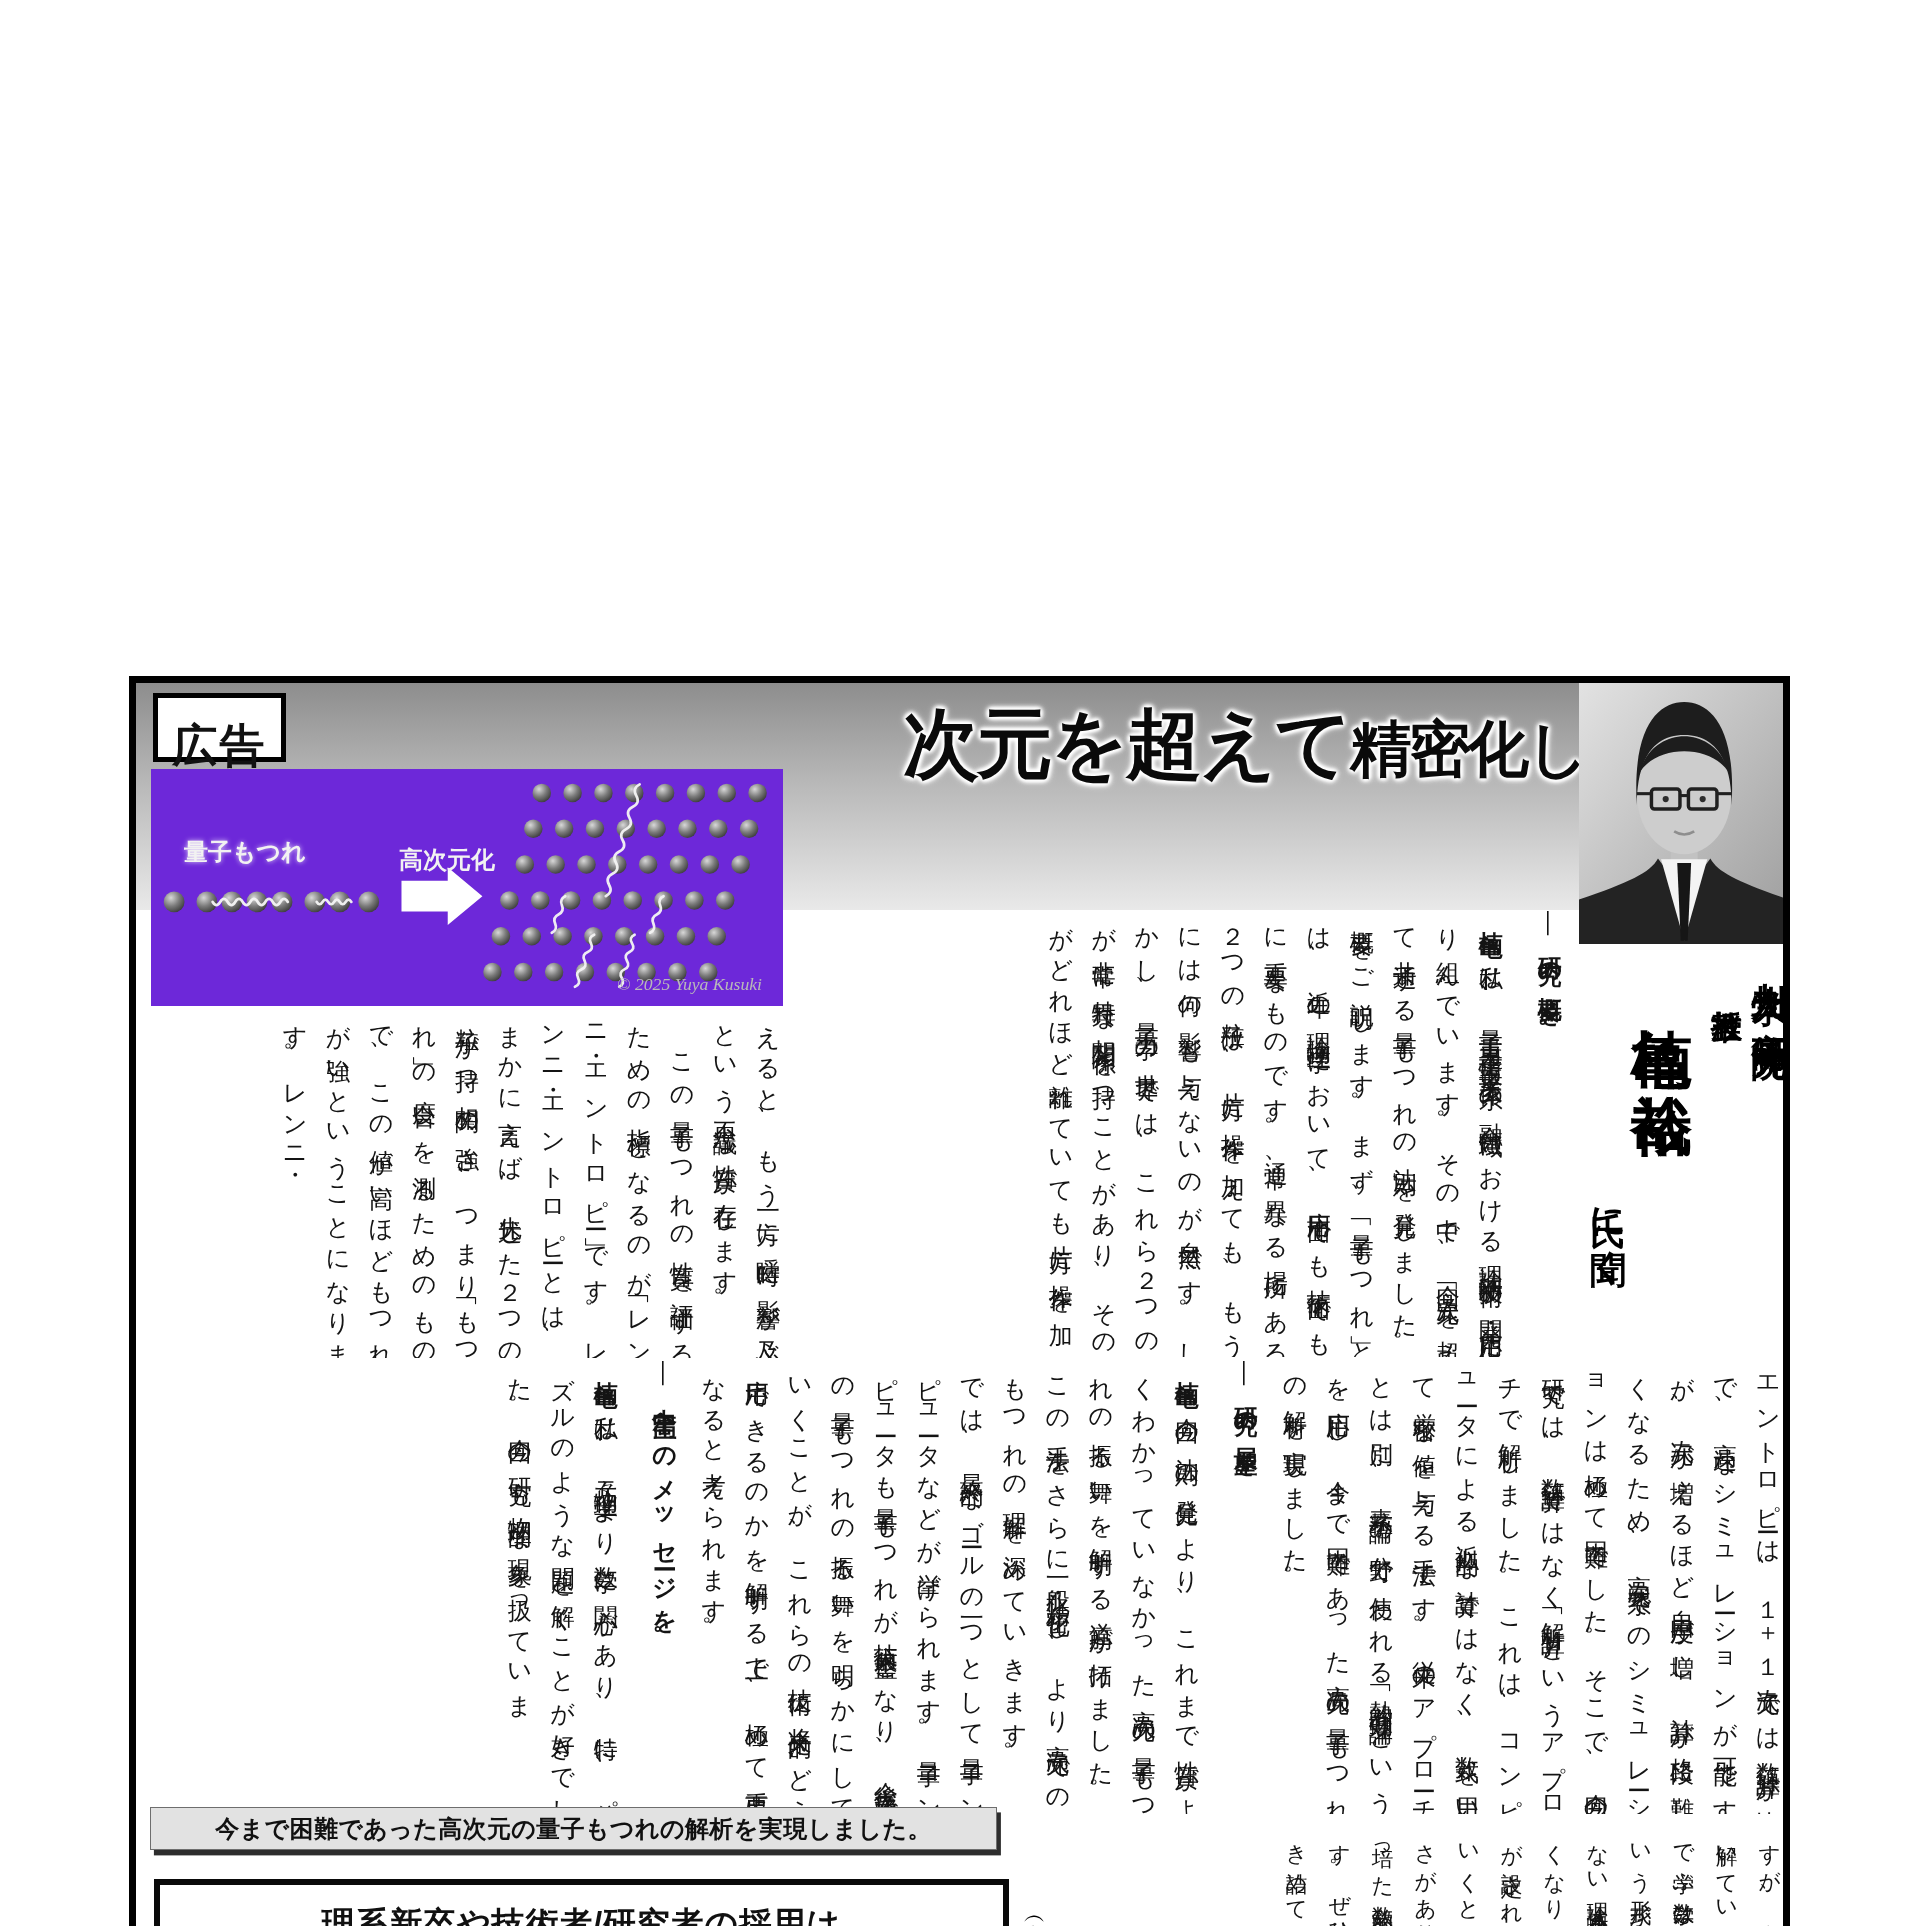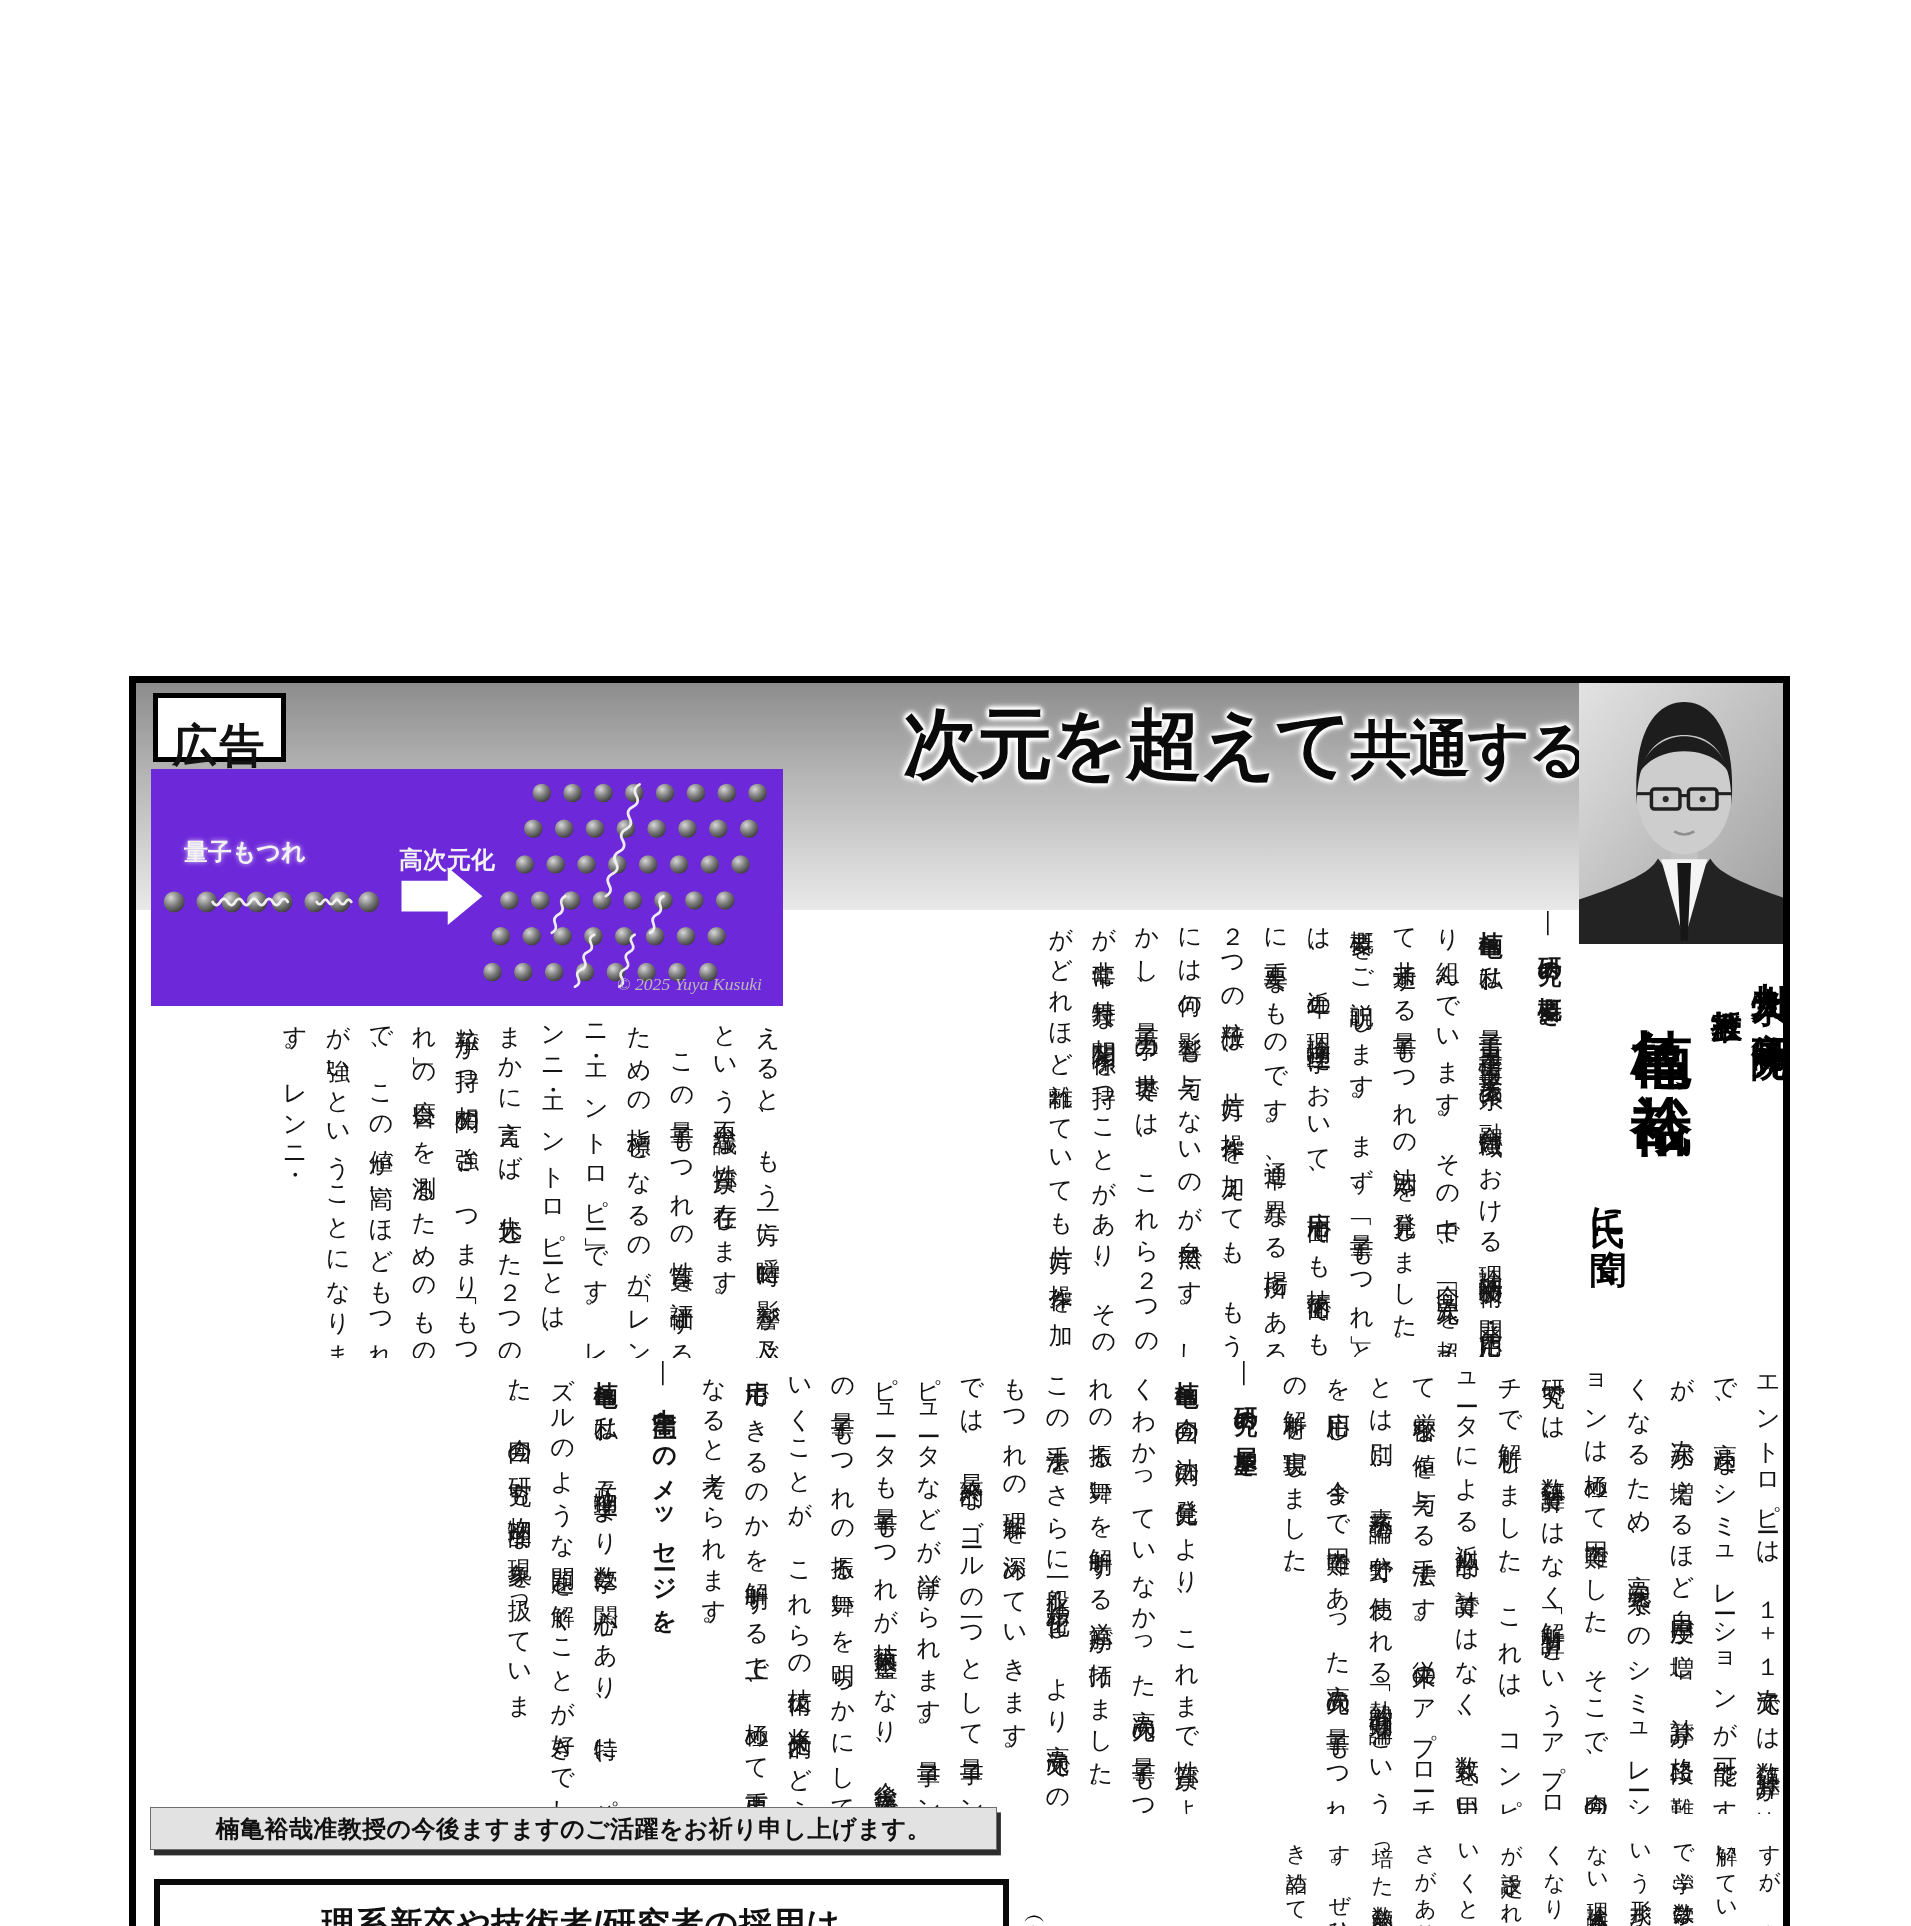--- a/index.html
+++ b/index.html
@@ -76,21 +76,21 @@
 <div id="page">
 
   <div id="header-bg"></div>
   <div id="frame"></div>
 
   <div id="ad-label-box">
     <span>広告</span>
   </div>
 
   <div id="title-line1" class="headline">
-    <span>次元を超えて</span><span class="sub">共通する</span>
+    <span>次元を超えて</span><span class="sub">精密化し</span>
   </div>
 
   <div id="panel">
     <svg id="panel-art" width="632" height="237" viewBox="0 0 1640 615">
       <defs>
         <radialGradient id="sph" cx="35%" cy="30%" r="75%">
           <stop offset="0%" stop-color="#d8d8d8"></stop>
             <stop offset="55%" stop-color="#7a7a7a"></stop>
             <stop offset="100%" stop-color="#3c3c3c"></stop>
         </radialGradient>
@@ -213,20 +213,20 @@
       <p><strong class="spk">楠亀</strong>　今回の法則の発見により、これまで性質がよくわかっていなかった高次元の量子もつれの振る舞いを解明する道筋が拓けました。今後この手法をさらに一般化・精密化し、より高次元での量子もつれの理解を深めていきます。　応用面では、最終的なゴールの一つとして量子コンピュータなどが挙げられます。量子コンピュータも量子もつれが技術基盤となり、今後高次元での量子もつれの振る舞いを明らかにしていくことが、これらの技術に将来的にどう応用できるのかを解明する上で、極めて重要になると考えられます。</p>
       <p class="q">―中高生へのメッセージを。</p>
       <p><strong class="spk">楠亀</strong>　私は、元々物理学より数学に関心があり、特に、パズルのような問題を解くことが好きでした。今回の研究も物理的な現象を扱っていま</p>
     </div>
   <div id="band3" class="band">
       <p>すが、実際に行っている作業は数学的なパズルを解いている感覚に近いものがあります。高校で学ぶ数学は、問題が与えられてそれを解くという形式が主ですが、大学で専門的に学ぶ数学は、矛盾のない理論体系を自ら構築していく、という側面が強くなります。一方で、大学で学ぶ物理学は、具体的な問題が設定され、それを数式を用いて解き明かしていくという点で、むしろ高校時代の数学に近い面白さがありました。現在の研究の根底には、高校時代に培った数学的な思考力が活きていると感じています。ぜひ皆さんも自分の好きな分野を見つけ、突き詰めてほしいと思います。</p>
     </div>
   <div id="credit" class="vcol">（聞き手・田良島里佳）</div>
 
   <div id="banner">
-    <span>楠亀裕哉准教授の今後ますますのご活躍をお祈り申し上げます。</span>
+    <span>今まで困難であった高次元の量子もつれの解析を実現しました。</span>
   </div>
 
   <div id="labbase-box"></div>
   <div id="lb-headline">理系新卒や技術者/研究者の採用は</div>
 
 </div>
 
 
 </body></html>

